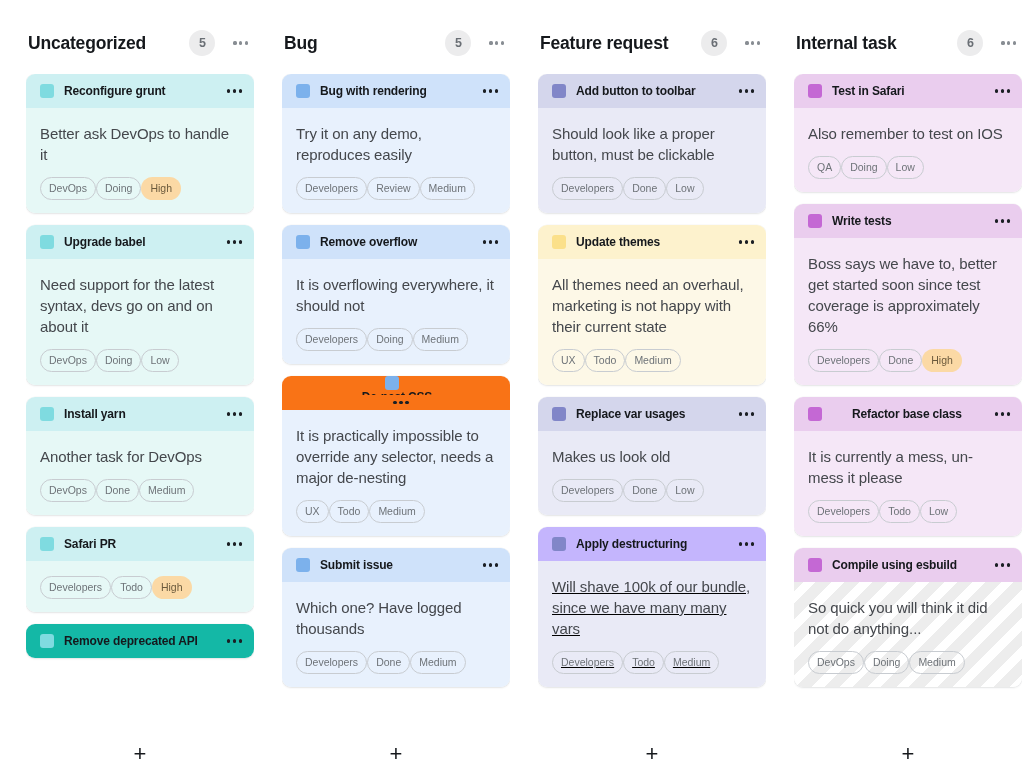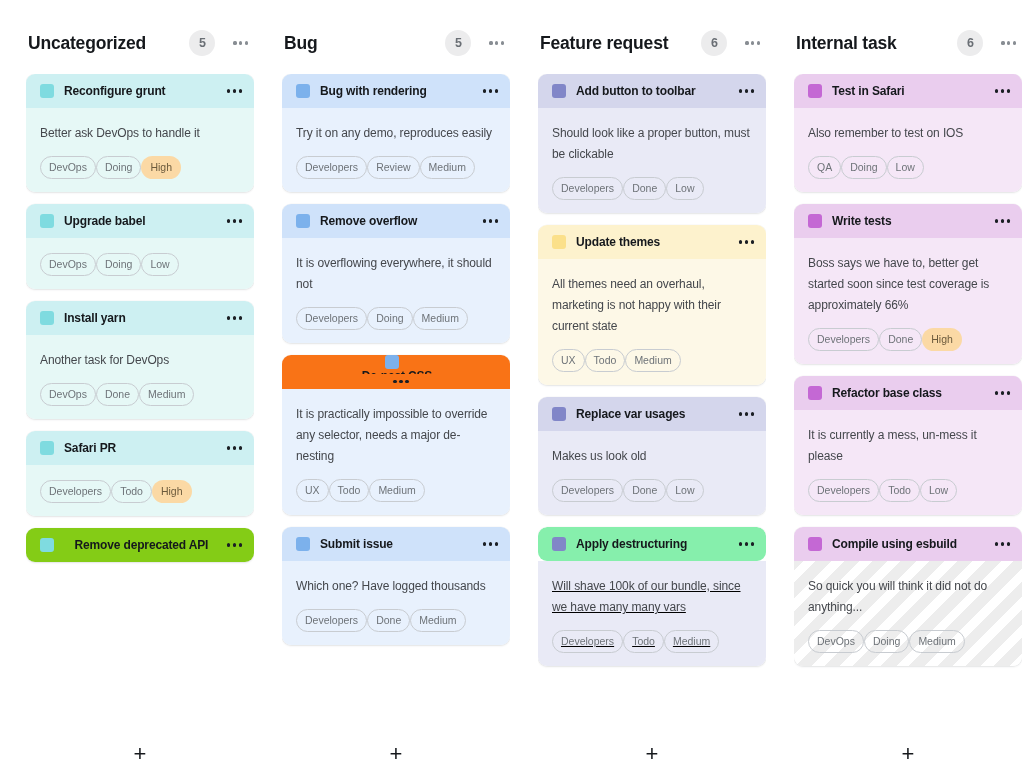--- a/index.html
+++ b/index.html
@@ -141,21 +141,21 @@
     inset: 0;
     background-image: repeating-linear-gradient(
       -45deg,
       #ffffff 0px, #ffffff 9px,
       #ededed 9px, #ededed 20px);
     z-index: 0;
   }
   .card-body > * { position: relative; z-index: 1; }
 
   .card-desc {
-    font-size: 12px;
+    font-size: 15px;
     line-height: 21px;
     color: #44474c;
     letter-spacing: -0.1px;
     margin-bottom: 12px;
   }
 
   .tags { display: flex; flex-wrap: wrap; }
   .tag {
     font-size: 10.5px;
     line-height: 1;
@@ -225,20 +225,21 @@
           <div class="card-header" style="background: rgb(205, 240, 242); align-items: center;">
             <div class="swatch" style="background: rgb(127, 219, 224);"></div>
             <div class="card-title">Upgrade babel</div>
             <div class="card-menu">
               <i></i>
               <i></i>
               <i></i>
             </div>
           </div>
           <div class="card-body" style="background: rgb(230, 248, 246);">
+            <div class="card-desc">Need support for the latest syntax, devs go on and on about it</div>
             <div class="tags">
               <span class="tag">DevOps</span>
               <span class="tag">Doing</span>
               <span class="tag">Low</span>
             </div>
           </div>
         </div>
         <div class="card">
           <div class="card-header" style="background: rgb(205, 240, 242); align-items: center;">
             <div class="swatch" style="background: rgb(127, 219, 224);"></div>
@@ -270,21 +271,21 @@
           </div>
           <div class="card-body" style="background: rgb(230, 248, 246);">
             <div class="tags">
               <span class="tag">Developers</span>
               <span class="tag">Todo</span>
               <span class="tag high">High</span>
             </div>
           </div>
         </div>
         <div class="card">
-          <div class="card-header" style="background: #84cc16; text-align: center;">
+          <div class="card-header" style="background: #14b8a6;">
             <div class="swatch" style="background: rgb(127, 219, 224);"></div>
             <div class="card-title">Remove deprecated API</div>
             <div class="card-menu">
               <i></i>
               <i></i>
               <i></i>
             </div>
           </div>
         </div>
       </div>
@@ -446,21 +447,21 @@
           <div class="card-body" style="background: rgb(233, 234, 246);">
             <div class="card-desc">Makes us look old</div>
             <div class="tags">
               <span class="tag">Developers</span>
               <span class="tag">Done</span>
               <span class="tag">Low</span>
             </div>
           </div>
         </div>
         <div class="card">
-          <div class="card-header" style="background: #86efac; border-radius: 9px;">
+          <div class="card-header" style="background: #c4b5fd;">
             <div class="swatch" style="background: rgb(129, 134, 200);"></div>
             <div class="card-title">Apply destructuring</div>
             <div class="card-menu">
               <i></i>
               <i></i>
               <i></i>
             </div>
           </div>
           <div class="card-body" style="background: rgb(233, 234, 246); text-decoration: underline;">
             <div class="card-desc">Will shave 100k of our bundle, since we have many many vars</div>
@@ -519,21 +520,21 @@
           <div class="card-body" style="background: rgb(245, 231, 247);">
             <div class="card-desc">Boss says we have to, better get started soon since test coverage is approximately 66%</div>
             <div class="tags">
               <span class="tag">Developers</span>
               <span class="tag">Done</span>
               <span class="tag high">High</span>
             </div>
           </div>
         </div>
         <div class="card">
-          <div class="card-header" style="background: rgb(234, 205, 238);">
+          <div class="card-header" style="background: rgb(234, 205, 238); gap: 20px;">
             <div class="swatch" style="background: rgb(196, 104, 212);"></div>
             <div class="card-title">Refactor base class</div>
             <div class="card-menu">
               <i></i>
               <i></i>
               <i></i>
             </div>
           </div>
           <div class="card-body" style="background: rgb(245, 231, 247);">
             <div class="card-desc">It is currently a mess, un-mess it please</div>

